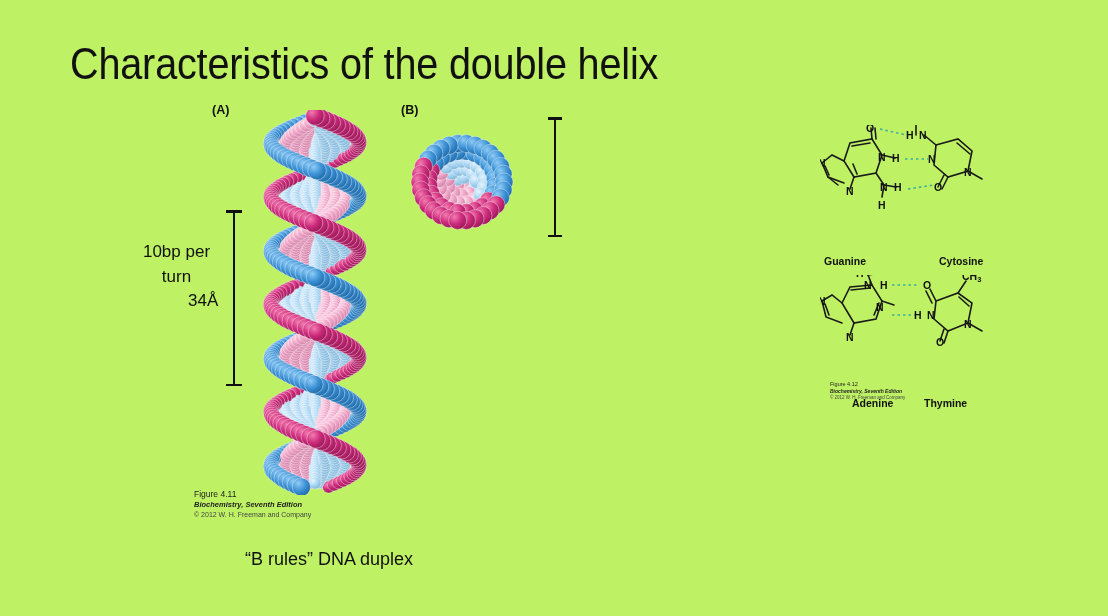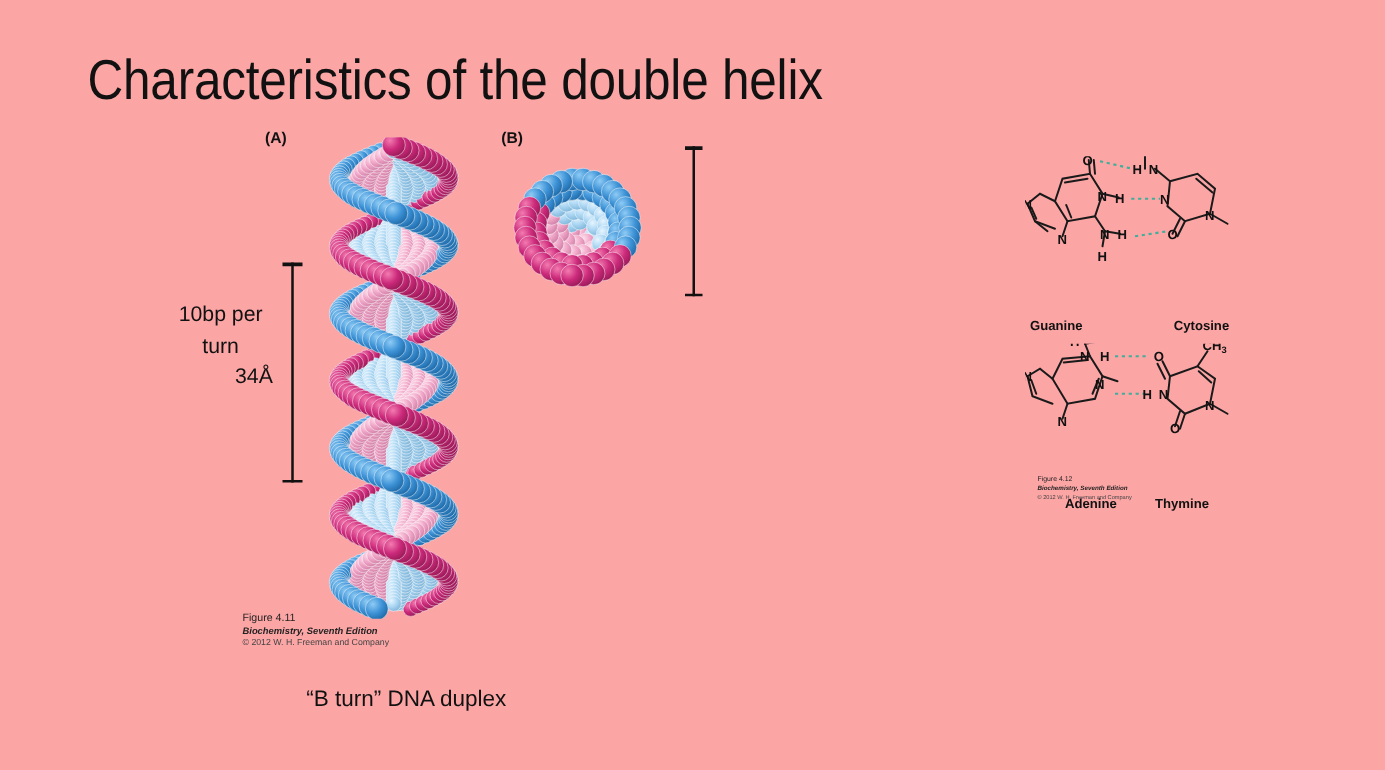--- a/index.html
+++ b/index.html
@@ -4,21 +4,21 @@
 <style>
   html,body{margin:0;padding:0;}
   body{
     width:1108px;height:616px;
     background:#ffffff;
     font-family:"Liberation Sans", sans-serif;
     color:#111111;
     overflow:hidden;
     position:relative;
   }
-  .slide{position:absolute;inset:0;background:#fca5a5;}
+  .slide{position:absolute;inset:0;background:#bef264;}
 
   
   #slide-title{
     position:absolute;left:70px;top:38px;
     font-size:45px;
     font-weight:400;
     letter-spacing:-0.2px;
     color:#111;
     white-space:nowrap;
     transform:scaleX(0.88);
@@ -118,21 +118,21 @@
     <div class="cap bottom"></div>
   </div>
 
   <div class="measure-bar" id="helix-diameter-bar">
     <div class="cap top"></div>
     <div class="stem"></div>
     <div class="cap bottom"></div>
   </div>
 
 
-  <div id="duplex-caption">“B turn” DNA duplex</div>
+  <div id="duplex-caption">“B rules” DNA duplex</div>
 
   <div class="fig-credit" id="figure-credit-left">
     <div class="fc-title">Figure 4.11</div>
     <div class="fc-book">Biochemistry, Seventh Edition</div>
     <div class="fc-copy">© 2012 W. H. Freeman and Company</div>
   </div>
 
   <div class="fig-credit" id="figure-credit-right">
     <div class="fc-title">Figure 4.12</div>
     <div class="fc-book">Biochemistry, Seventh Edition</div>

